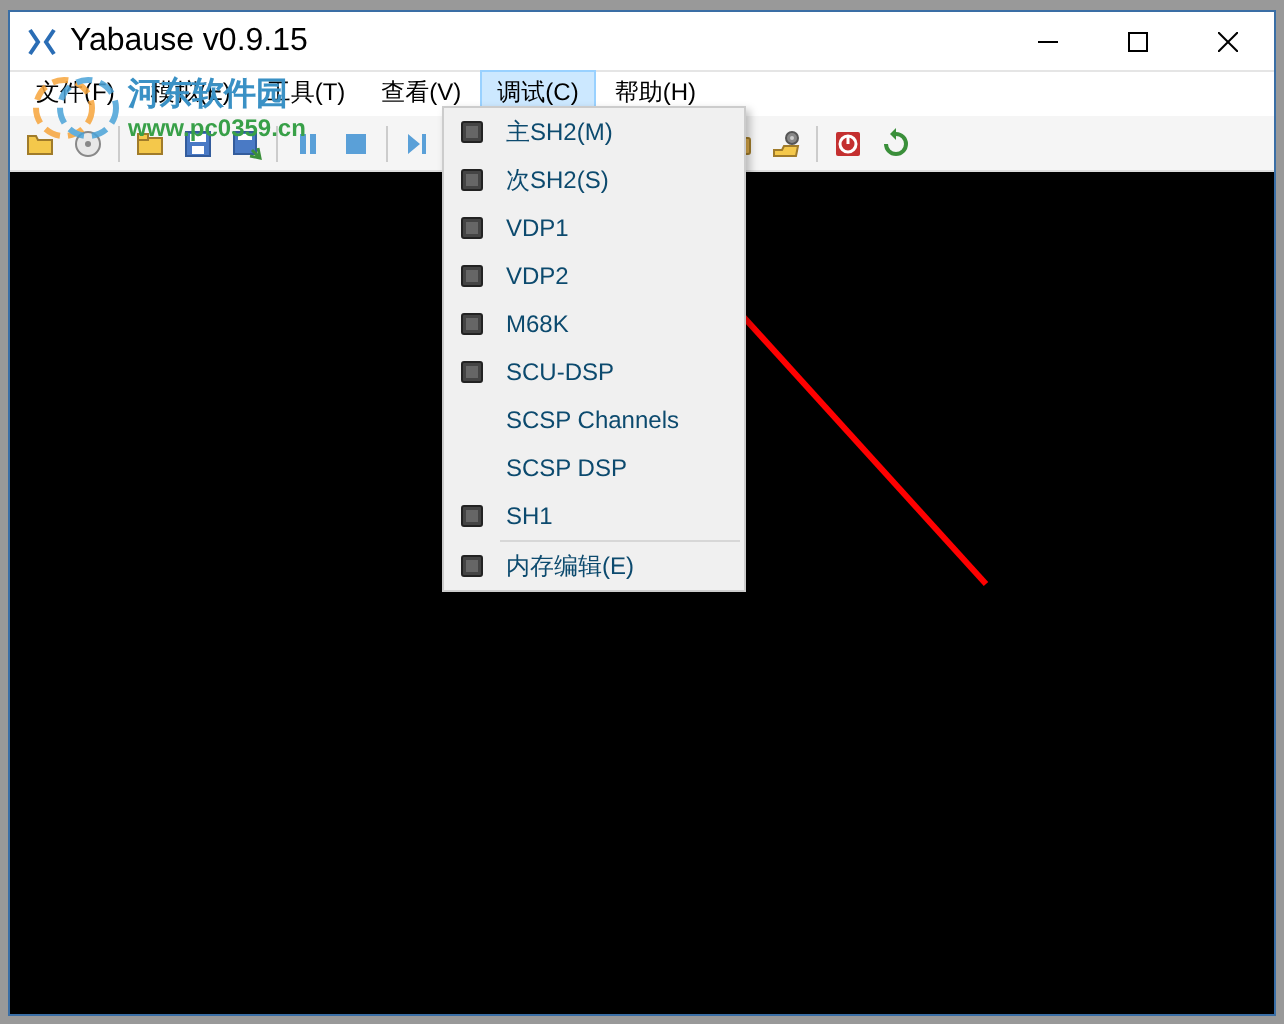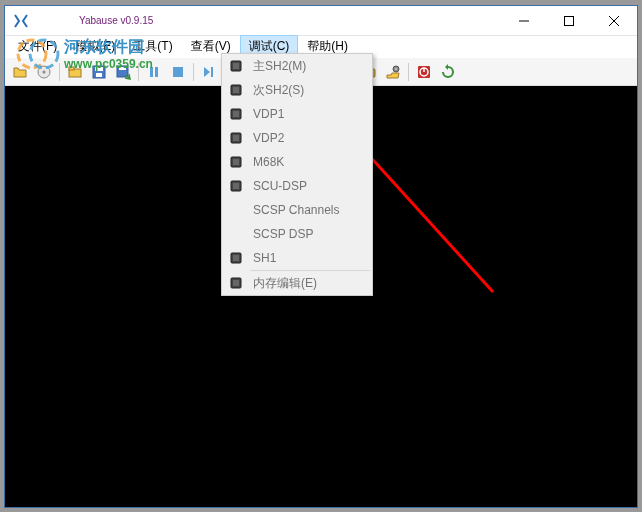--- a/index.html
+++ b/index.html
@@ -31,23 +31,22 @@
       border-bottom: 1px solid #e5e5e5;
     }
     .titlebar-icon {
       width: 16px;
       height: 16px;
       margin-left: 8px;
       margin-right: 6px;
     }
     .titlebar-title {
       flex: 1;
-      font-size: 10px;
-      color: #701a75;
-      margin-left: 44px;
+      font-size: 16px;
+      color: #000000;
     }
     .win-controls {
       display: flex;
     }
     .win-btn {
       width: 45px;
       height: 29px;
       display: flex;
       align-items: center;
       justify-content: center;
@@ -112,21 +111,21 @@
       border: 1px solid #ccc;
       box-shadow: 2px 2px 4px rgba(0,0,0,0.25);
       z-index: 10;
     }
     .dd-item {
       display: flex;
       align-items: center;
       height: 24px;
       padding-left: 6px;
       padding-right: 12px;
-      color: #737373;
+      color: #0c4a6e;
     }
     .dd-icon {
       width: 16px;
       height: 16px;
       margin-right: 9px;
       display: flex;
       align-items: center;
       justify-content: center;
     }
     .dd-sep {

